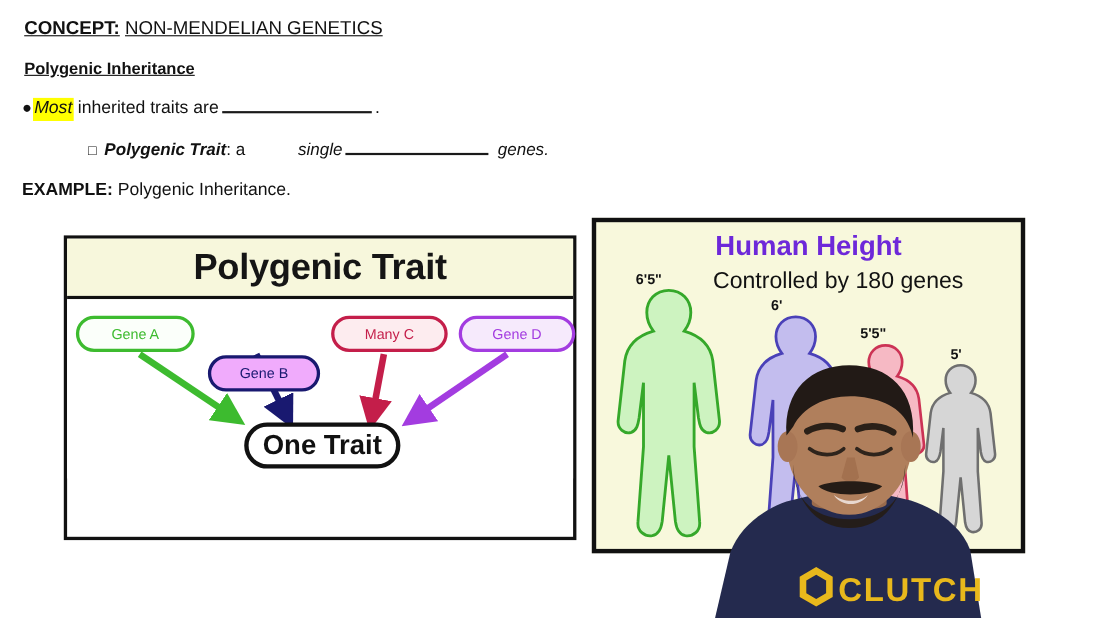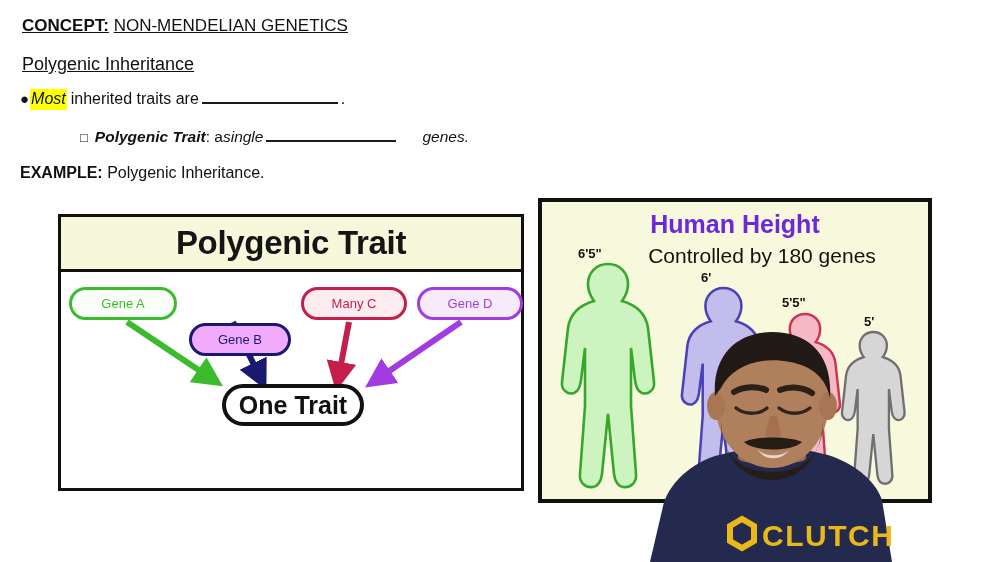--- a/index.html
+++ b/index.html
@@ -14,21 +14,21 @@
   
   .concept-line {
     position: absolute; left: 22px; top: 16px;
     font-size: 17px; color: #111; white-space: nowrap;
   }
   .concept-line .lbl { font-weight: bold; text-decoration: underline; }
   .concept-line .val { text-decoration: underline; }
 
   .subhead {
     position: absolute; left: 22px; top: 54px;
-    font-size: 18px; font-weight: normal; color: #111;
+    font-size: 15px; font-weight: bold; color: #111;
     text-decoration: underline; white-space: nowrap;
   }
 
   .bullet1 {
     position: absolute; left: 20px; top: 89px;
     font-size: 16px; color: #111; white-space: nowrap;
     display: flex; align-items: baseline;
   }
   .dot { font-size: 15px; line-height: 1; margin-right: 1px; }
   .hl { background: #ffff00; font-style: italic; padding: 1px 1px 2px 1px; }
@@ -39,21 +39,21 @@
   .b1-blank { width: 136px; }
   .b2-blank { width: 130px; }
 
   .bullet2 {
     position: absolute; left: 80px; top: 128px;
     font-size: 15.5px; color: #111; white-space: nowrap;
     display: flex; align-items: baseline;
   }
   .sq { font-size: 13px; margin-right: 7px; }
   .bi { font-weight: bold; font-style: italic; }
-  .it { font-style: italic; }
+  .it { font-style: italic; margin-left: 48px; }
 
   .example {
     position: absolute; left: 20px; top: 164px;
     font-size: 16px; color: #111; white-space: nowrap;
   }
   .example .lbl { font-weight: bold; }
 
   
   #poly-box {
     position: absolute; left: 58px; top: 214px;
@@ -139,21 +139,21 @@
     <span class="blank b1-blank"></span>
     <span>.</span>
   </div>
 
   <div class="bullet2">
     <span class="sq">□</span>
     <span class="bi">Polygenic Trait</span>
     <span>: a </span>
     <span class="it">single</span>
     <span class="blank b2-blank"></span>
-    <span class="it" style="margin-left:23px;">genes.</span>
+    <span class="it" style="margin-left:5px;">genes.</span>
   </div>
 
   <div class="example">
     <span class="lbl">EXAMPLE:</span>
     <span>Polygenic Inheritance.</span>
   </div>
 
   <div id="poly-box">
 
     <div id="poly-head">

